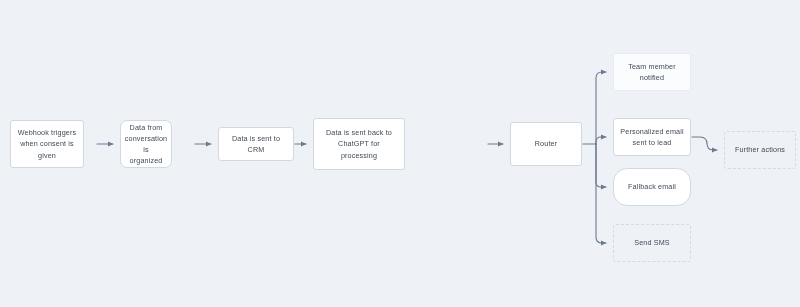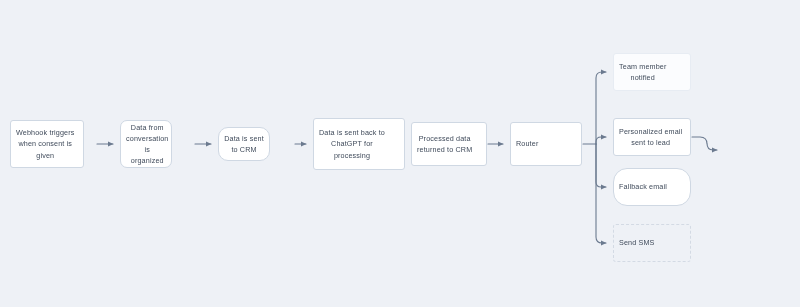--- a/index.html
+++ b/index.html
@@ -24,20 +24,21 @@
     top: 0;
     width: 800px;
     height: 307px;
     pointer-events: none;
   }
   .node {
     position: absolute;
     box-sizing: border-box;
     display: flex;
     align-items: center;
+    justify-content: center;
     text-align: center;
     border-radius: 3px;
     color: #3f4a5a;
     font-size: 7.2px;
     line-height: 1.55;
     letter-spacing: 0.02em;
     padding: 2px 5px;
     z-index: 2;
   }
   .node.solid {
@@ -95,34 +96,30 @@
 when consent is
 given</span>
   </div>
 
   <div class="node solid" style="left:120px;top:120px;width:52px;height:48px;border-radius:7px;">
     <span class="label">Data from
 conversation is
 organized</span>
   </div>
 
-  <div class="node solid" style="left:218px;top:127px;width:52px;height:34px;border-radius:10px;">
+  <div class="node solid" style="left:218px;top:127px;width:76px;height:34px;">
     <span class="label">Data is sent to CRM</span>
   </div>
 
   <div class="node solid" style="left:313px;top:118px;width:92px;height:52px;">
     <span class="label">Data is sent back to
 ChatGPT for
 processing</span>
   </div>
 
-  <div class="node solid" style="left:411px;top:122px;width:76px;height:44px;">
-    <span class="label">Processed data
-returned to CRM</span>
-  </div>
 
   <div class="node solid" style="left:510px;top:122px;width:72px;height:44px;">
     <span class="label">Router</span>
   </div>
 
   <div class="node faint" style="left:613px;top:53px;width:78px;height:38px;">
     <span class="label">Team member
 notified</span>
   </div>
 
@@ -132,14 +129,17 @@
   </div>
 
   <div class="node solid" style="left:613px;top:168px;width:78px;height:38px;border-radius:14px;">
     <span class="label">Fallback email</span>
   </div>
 
   <div class="node dashed" style="left:613px;top:224px;width:78px;height:38px;">
     <span class="label">Send SMS</span>
   </div>
 
+  <div class="node dashed" style="left:724px;top:131px;width:72px;height:38px;">
+    <span class="label">Further actions</span>
+  </div>
 
 </div>
 
 </body></html>

